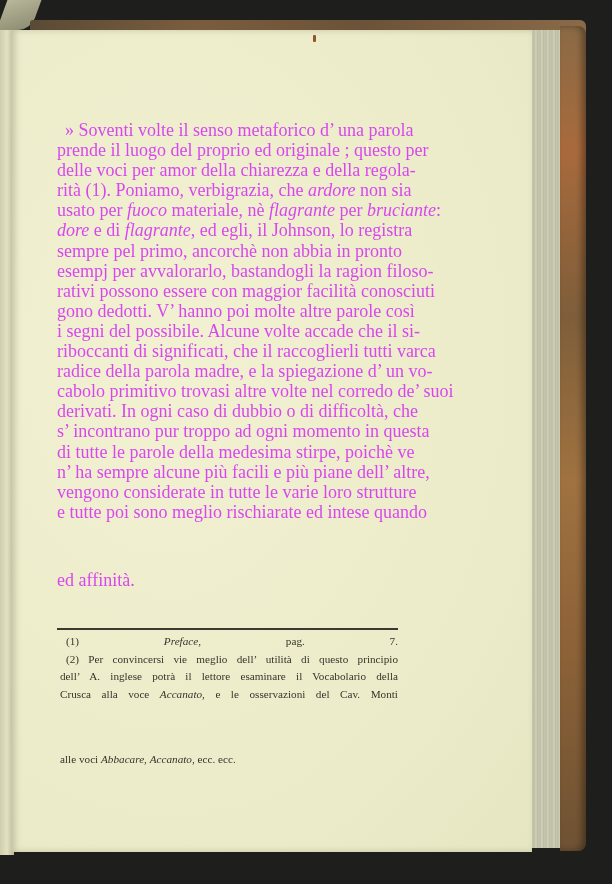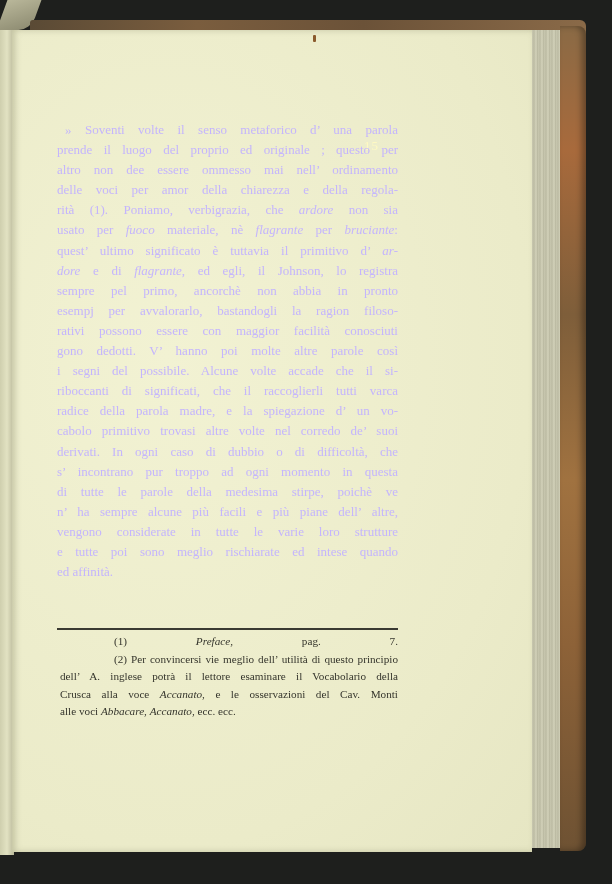--- a/index.html
+++ b/index.html
@@ -43,63 +43,61 @@
   .corner-tl-thread {
     position: absolute; left: 313px; top: 35px; width: 3px; height: 7px;
     background: #8a5a2c; border-radius: 1px;
   }
   .page-number {
     position: absolute; left: 364px; top: 98px;
     font-size: 13px; color: #fef9c3; letter-spacing: 1px; margin-top: 40px;
   }
   .body-text {
     position: absolute; left: 57px; top: 120px; width: 341px;
-    font-size: 13px; line-height: 20.1px; color: #c4b5fd;
+    font-size: 18px; line-height: 20.1px; color: #d946ef;
   }
   .line {
     display: block; white-space: nowrap;
     text-align: justify; text-align-last: justify;
   }
-  .line.last { text-align-last: left; }
+  .line.last { text-align-last: left; margin-top: 48px; }
   .line.indent { padding-left: 8px; }
   .rule {
     position: absolute; left: 57px; top: 628px; width: 341px; height: 1.5px;
     background: #3a3a32;
   }
   .notes {
     position: absolute; left: 60px; top: 633px; width: 338px;
     font-size: 11.2px; line-height: 17.5px; color: #35352c;
   }
   .notes .line { text-align: justify; text-align-last: justify; }
   .notes .line.last { text-align-last: left; }
-  .notes .line.indent { padding-left: 6px; margin-left: 48px; }
+  .notes .line.indent { padding-left: 6px; }
   i { }
 </style>
 </head>
 <body>
 
 <div></div>
 <div class="ribbon"></div>
 <div class="cover-top"></div>
 <div class="left-page-edge"></div>
 <div class="page"></div>
 <div class="page-stack"></div>
 <div class="cover-right"></div>
 <div class="corner-tl-thread"></div>
 
 <div class="page-number">15</div>
 
 <div class="body-text" id="body-text">
     <span class="line indent"><span>» Soventi volte il senso metaforico d’ una parola</span></span>
     <span class="line"><span>prende il luogo del proprio ed originale ; questo per</span></span>
-    <span class="line"><span>altro non dee essere ommesso mai nell’ ordinamento</span></span>
     <span class="line"><span>delle voci per amor della chiarezza e della regola-</span></span>
     <span class="line"><span>rità (1). Poniamo, verbigrazia, che </span><i>ardore</i><span> non sia</span></span>
     <span class="line"><span>usato per </span><i>fuoco</i><span> materiale, nè </span><i>flagrante</i><span> per </span><i>bruciante</i><span>:</span></span>
-    <span class="line"><span>quest’ ultimo significato è tuttavia il primitivo d’ </span><i>ar-</i></span>
     <span class="line"><i>dore</i><span> e di </span><i>flagrante</i><span>, ed egli, il Johnson, lo registra</span></span>
     <span class="line"><span>sempre pel primo, ancorchè non abbia in pronto</span></span>
     <span class="line"><span>esempj per avvalorarlo, bastandogli la ragion filoso-</span></span>
     <span class="line"><span>rativi possono essere con maggior facilità conosciuti</span></span>
     <span class="line"><span>gono dedotti. V’ hanno poi molte altre parole così</span></span>
     <span class="line"><span>i segni del possibile. Alcune volte accade che il si-</span></span>
     <span class="line"><span>riboccanti di significati, che il raccoglierli tutti varca</span></span>
     <span class="line"><span>radice della parola madre, e la spiegazione d’ un vo-</span></span>
     <span class="line"><span>cabolo primitivo trovasi altre volte nel corredo de’ suoi</span></span>
     <span class="line"><span>derivati. In ogni caso di dubbio o di difficoltà, che</span></span>

